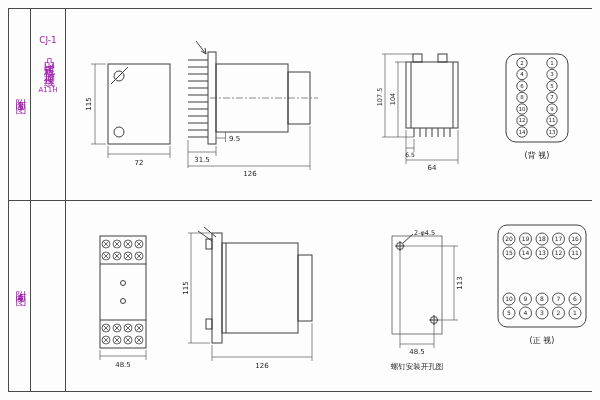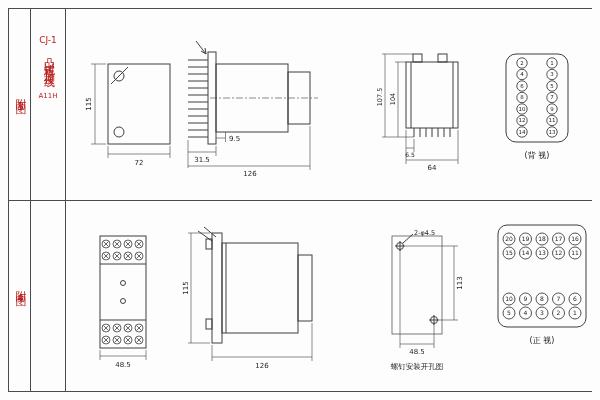--- a/index.html
+++ b/index.html
@@ -1,20 +1,20 @@
 <!DOCTYPE html>
 <html><head>
 <meta charset="utf-8">
 <style>
   * { margin:0; padding:0; box-sizing:border-box; }
   html,body { background:#ffffff; }
   body { font-family:"DejaVu Sans", sans-serif; }
   #sheet { position:relative; width:600px; height:400px; background:#fdfdfd; overflow:hidden; }
   .hline,.vline { position:absolute; background:#4a4a4a; }
-  .cell { position:absolute; display:flex; flex-direction:column; align-items:center; color:#b91c1c; }
+  .cell { position:absolute; display:flex; flex-direction:column; align-items:center; color:#a21caf; }
   .vtext { writing-mode:vertical-rl; text-orientation:upright; }
   svg { position:absolute; overflow:visible; }
   svg line, svg rect, svg circle, svg polyline { stroke:#3f3f3f; fill:none; stroke-width:1; }
   .dim line { stroke-width:0.6; }
   .thin rect { stroke-width:0.7; }
   svg text { fill:#1e1e1e; stroke:none; font-family:"DejaVu Sans", sans-serif; }
   [data-terminals] circle { stroke-width:0.9; }
   [data-crosses] circle, [data-crosses] line { stroke-width:0.8; }
   .cl { stroke-dasharray:7 2 2 2; stroke-width:0.6; }
 </style>
@@ -29,21 +29,21 @@
   <div class="vline" style="left:8px;top:8px;width:1px;height:384px;"></div>
   <div class="vline" style="left:30px;top:8px;width:1px;height:384px;"></div>
   <div class="vline" style="left:65px;top:8px;width:1px;height:384px;"></div>
 
   <div class="cell" style="left:9px;top:9px;width:21px;height:190px;justify-content:center;">
     <div class="vtext" style="font-size:11px;letter-spacing:5px;">附图3</div>
   </div>
   <div class="cell" style="left:31px;top:9px;width:34px;height:190px;padding-top:26px;">
     <div style="font-size:9px;">CJ-1</div>
     <div class="vtext" style="font-size:11px;letter-spacing:3px;margin-top:4px;">凸出式板后接线</div>
-    <div style="font-size:7px;margin-top:22px;">A11H</div>
+    <div style="font-size:7px;margin-top:16px;">A11H</div>
   </div>
 
   <div class="cell" style="left:9px;top:201px;width:21px;height:189px;justify-content:center;">
     <div class="vtext" style="font-size:11px;letter-spacing:5px;">附图4</div>
   </div>
 
   <svg style="left:78px;top:52px;" width="120" height="125" viewBox="0 0 120 125">
     <g>
       <rect x="30" y="12" width="62" height="80"></rect>
       <circle cx="41" cy="24" r="5"></circle>

